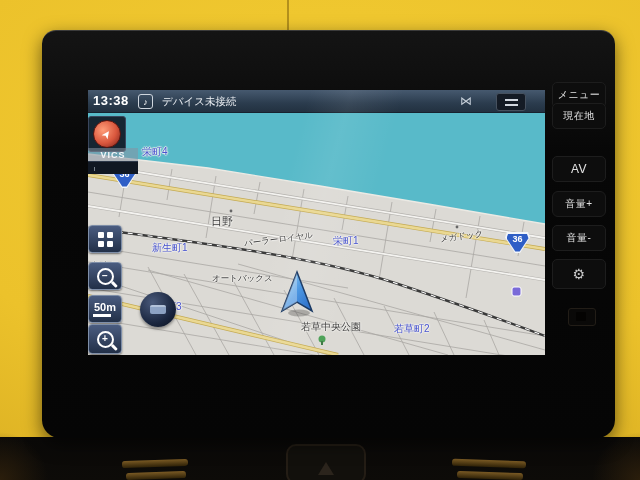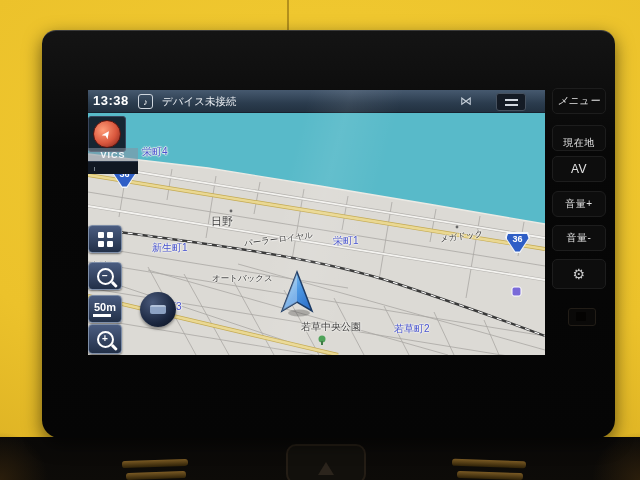--- a/index.html
+++ b/index.html
@@ -79,24 +79,24 @@
 <div class="vent" style="left:122px;top:460px;width:66px;transform:rotate(-2deg);"></div>
 <div class="vent" style="left:126px;top:472px;width:60px;transform:rotate(-2deg);"></div>
 <div class="vent" style="left:452px;top:460px;width:74px;transform:rotate(2deg);"></div>
 <div class="vent" style="left:457px;top:472px;width:66px;transform:rotate(2deg);"></div>
 <div class="abs" id="hazard-housing">
   <div class="abs" id="hazard-tri"></div>
 </div>
 
 <div class="abs" id="head-unit"></div>
 
-<div class="hard-btn" style="top:88px;font-style:italic;">
+<div class="hard-btn" style="top:82px;">
     <span>メニュー</span>
   </div>
-<div class="hard-btn" style="top:125px;align-items:flex-end;">
+<div class="hard-btn" style="top:103px;">
     <span>現在地</span>
   </div>
 <div class="hard-btn" style="top:156px;font-size:12px;">
     <span>AV</span>
   </div>
 <div class="hard-btn" style="top:191px;border-radius:6px;">
     <span>音量+</span>
   </div>
 <div class="hard-btn" style="top:225px;">
     <span>音量-</span>

